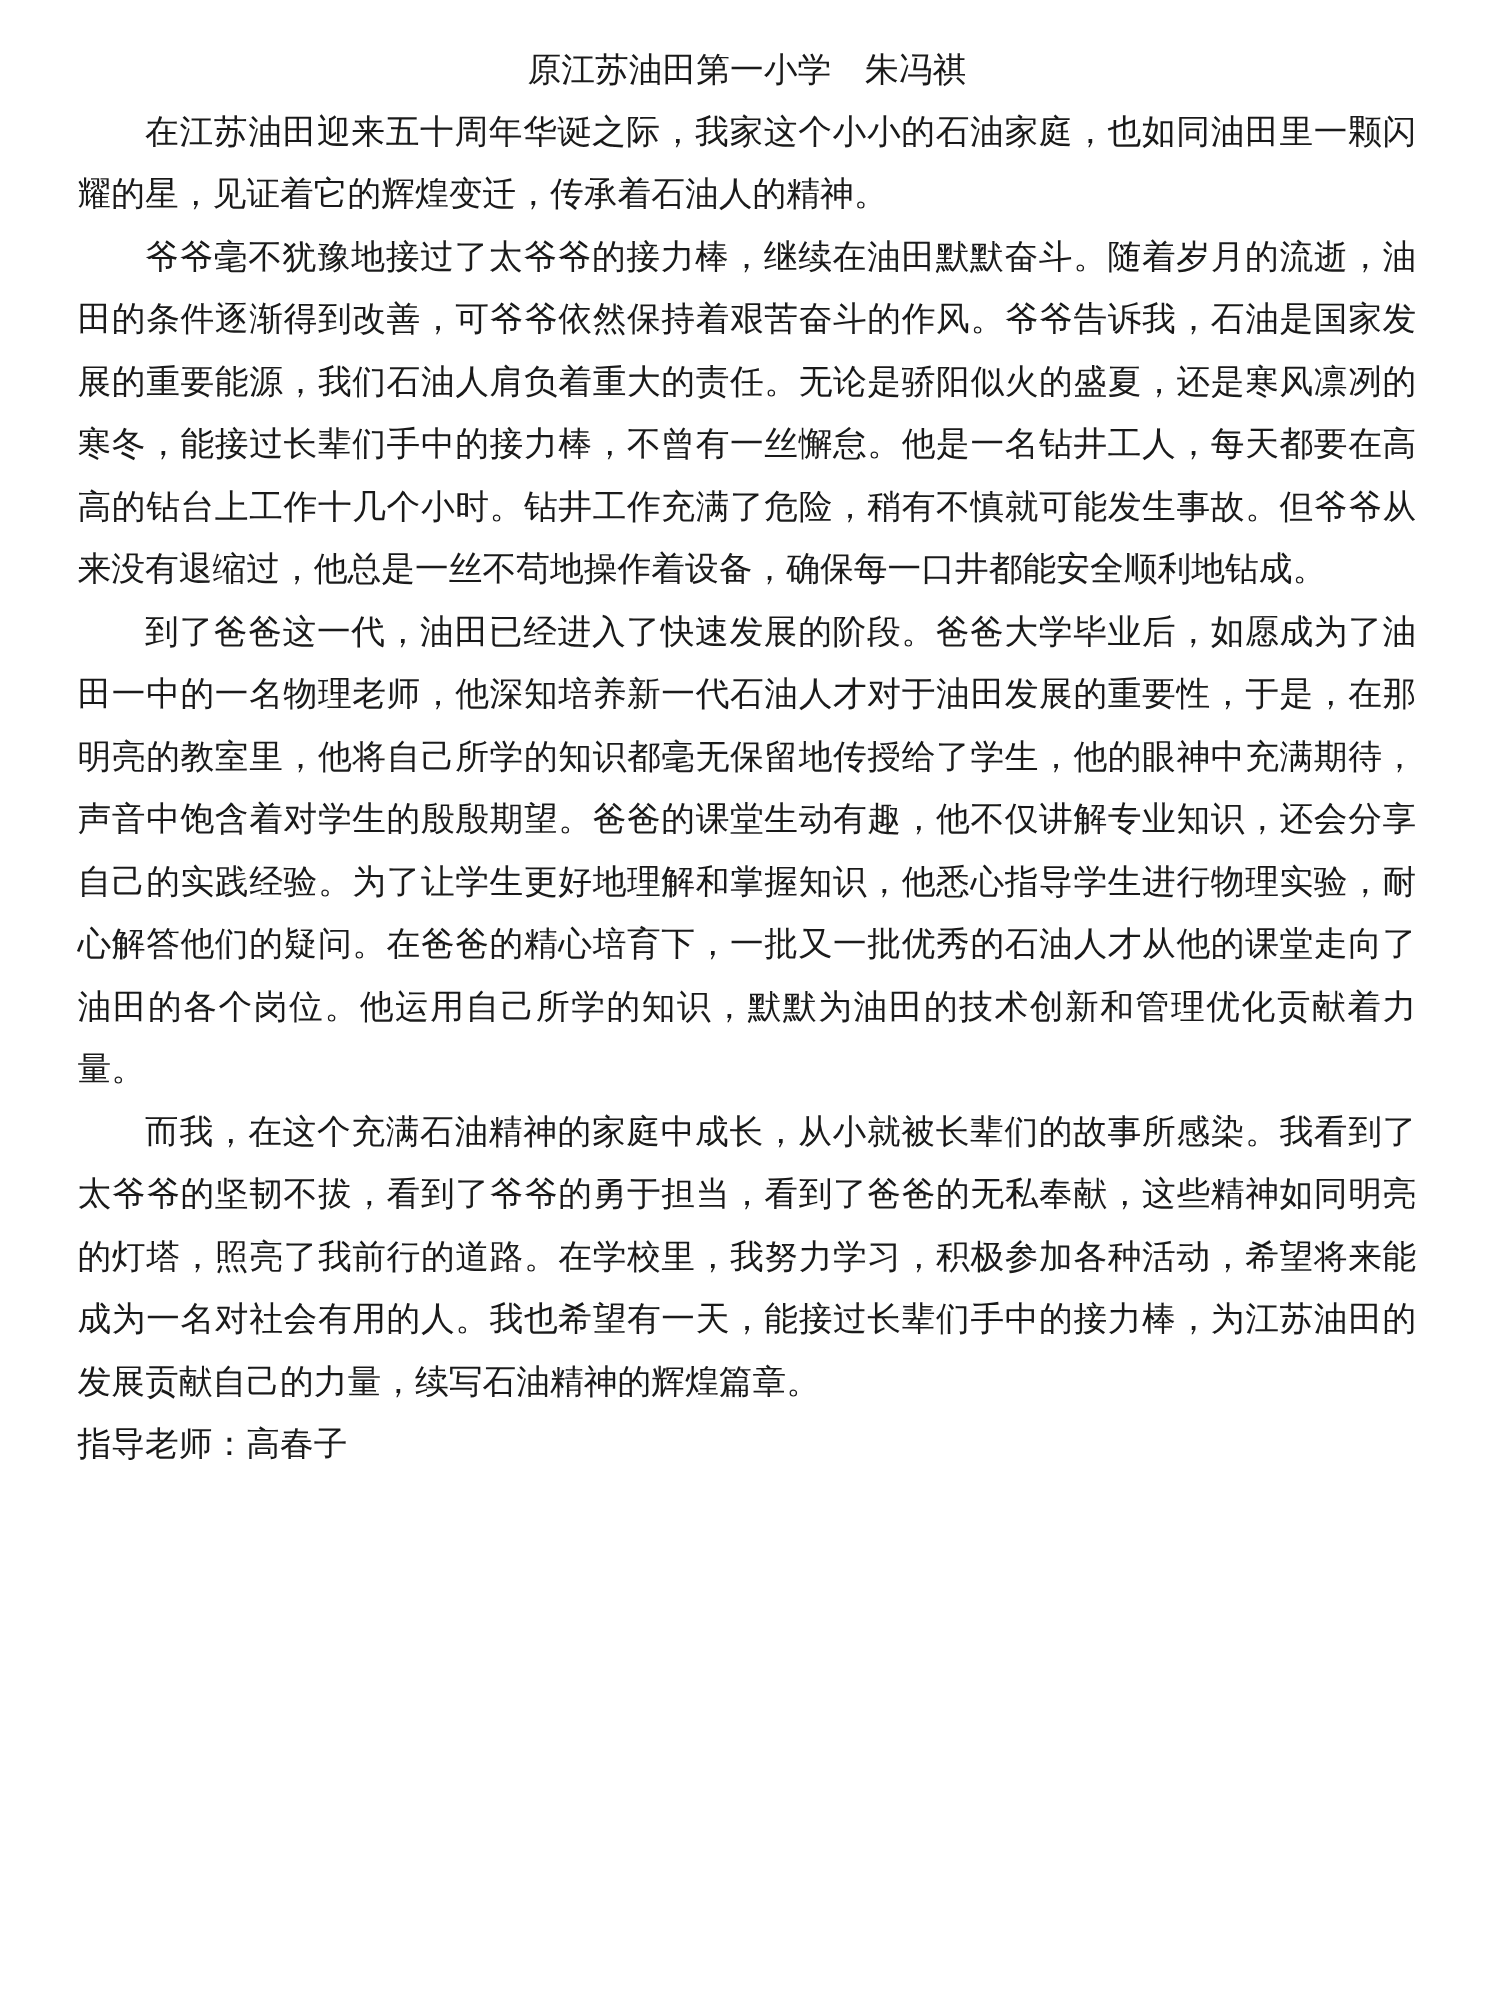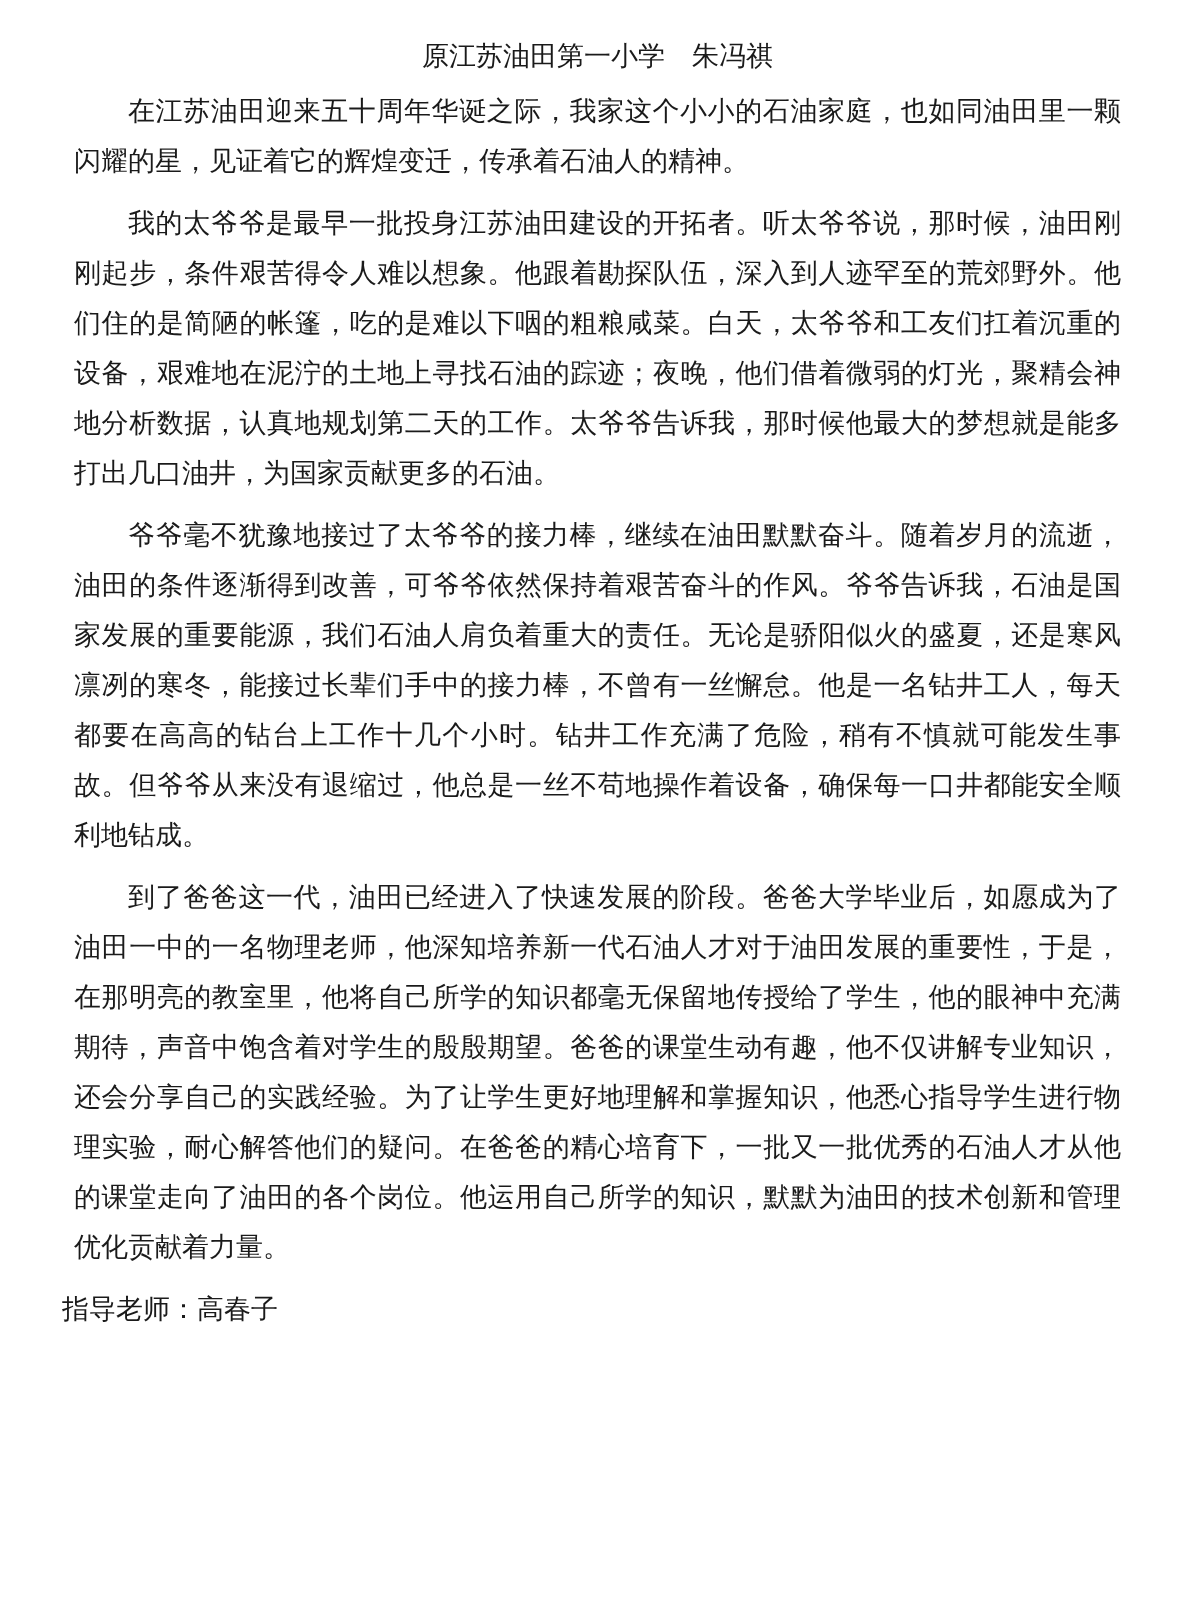--- a/index.html
+++ b/index.html
@@ -30,39 +30,39 @@
     text-align: center;
     font-size: 27px;
     line-height: 36px;
     margin: 0 0 6px 0;
   }
   .essay-body p.para {
     font-size: 27px;
     line-height: 50px;
     text-align: justify;
     text-indent: 2em;
-    margin: 12px;
+    margin: 0;
     word-break: break-all;
   }
   .teacher-credit {
     font-size: 27px;
     line-height: 50px;
     text-align: left;
     padding-right: 30px;
     margin: 0;
   }
 </style>
 </head>
 <body>
 
 <div class="page">
 
   <div class="essay-byline">原江苏油田第一小学　朱冯祺</div>
 
   <div class="essay-body">
       <p class="para">在江苏油田迎来五十周年华诞之际，我家这个小小的石油家庭，也如同油田里一颗闪耀的星，见证着它的辉煌变迁，传承着石油人的精神。</p>
-      <p class="para">我的太爷爷是最早一批投身江苏油田建设的开拓者。听太爷爷说，那时候，油田刚刚起步，条件艰苦得令人难以想象。他跟着勘探队伍，深入到人迹罕至的荒郊野外。他们住的是简陋的帐篷，吃的是难以下咽的粗粮咸菜。白天，太爷爷和工友们扛着沉重的设备，艰难地在泥泞的土地上寻找石油的踪迹；夜晚，他们借着微弱的灯光，聚精会神地分析数据，认真地规划第二天的工作。太爷爷告诉我，那时候他最大的梦想就是能多打出几口油井，为国家贡献更多的石油。</p>
       <p class="para">爷爷毫不犹豫地接过了太爷爷的接力棒，继续在油田默默奋斗。随着岁月的流逝，油田的条件逐渐得到改善，可爷爷依然保持着艰苦奋斗的作风。爷爷告诉我，石油是国家发展的重要能源，我们石油人肩负着重大的责任。无论是骄阳似火的盛夏，还是寒风凛冽的寒冬，能接过长辈们手中的接力棒，不曾有一丝懈怠。他是一名钻井工人，每天都要在高高的钻台上工作十几个小时。钻井工作充满了危险，稍有不慎就可能发生事故。但爷爷从来没有退缩过，他总是一丝不苟地操作着设备，确保每一口井都能安全顺利地钻成。</p>
       <p class="para">到了爸爸这一代，油田已经进入了快速发展的阶段。爸爸大学毕业后，如愿成为了油田一中的一名物理老师，他深知培养新一代石油人才对于油田发展的重要性，于是，在那明亮的教室里，他将自己所学的知识都毫无保留地传授给了学生，他的眼神中充满期待，声音中饱含着对学生的殷殷期望。爸爸的课堂生动有趣，他不仅讲解专业知识，还会分享自己的实践经验。为了让学生更好地理解和掌握知识，他悉心指导学生进行物理实验，耐心解答他们的疑问。在爸爸的精心培育下，一批又一批优秀的石油人才从他的课堂走向了油田的各个岗位。他运用自己所学的知识，默默为油田的技术创新和管理优化贡献着力量。</p>
+      <p class="para">而我，在这个充满石油精神的家庭中成长，从小就被长辈们的故事所感染。我看到了太爷爷的坚韧不拔，看到了爷爷的勇于担当，看到了爸爸的无私奉献，这些精神如同明亮的灯塔，照亮了我前行的道路。在学校里，我努力学习，积极参加各种活动，希望将来能成为一名对社会有用的人。我也希望有一天，能接过长辈们手中的接力棒，为江苏油田的发展贡献自己的力量，续写石油精神的辉煌篇章。</p>
     </div>
 
   <div class="teacher-credit">指导老师：高春子</div>
 </div>
 
 </body></html>

